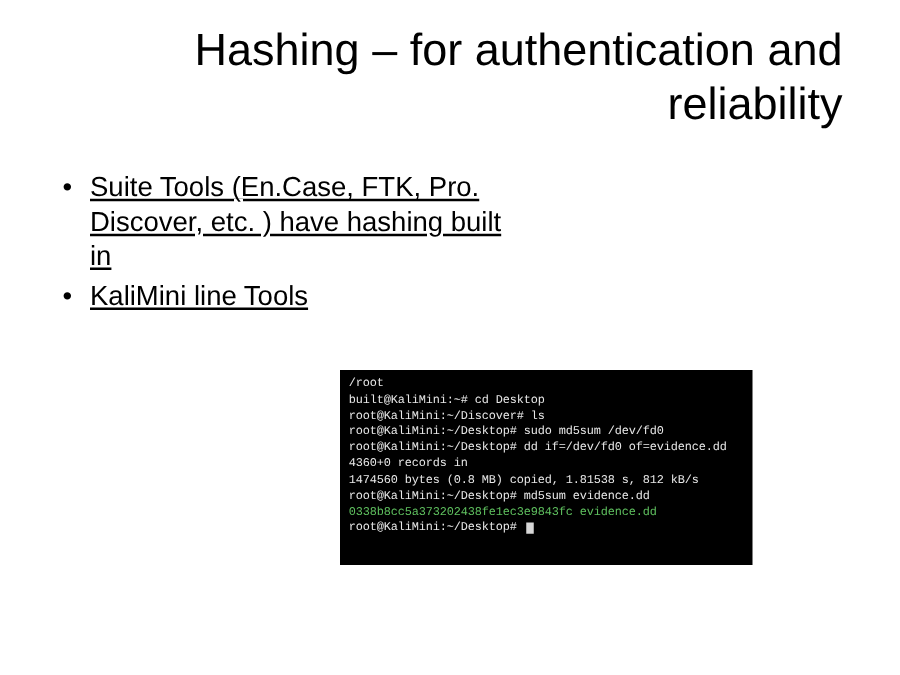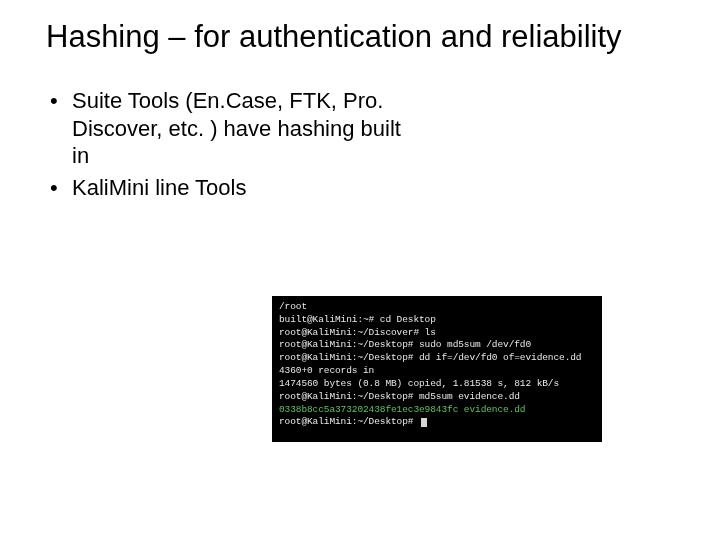--- a/index.html
+++ b/index.html
@@ -9,51 +9,52 @@
     background: #ffffff;
     font-family: Arial, Helvetica, sans-serif;
     color: #000;
     position: relative;
     overflow: hidden;
   }
   .slide {
     padding: 18px 46px 0 46px;
   }
   .title {
-    font-size: 31px;
+    font-size: 36px;
     font-weight: 400;
-    text-align: left;
+    text-align: right;
     line-height: 1.2;
     margin-bottom: 32px;
   }
   .bullets {
     list-style: none;
     font-size: 22px;
     line-height: 1.25;
     max-width: 360px;
   }
   .bullets > li {
     position: relative;
     padding-left: 26px;
     margin-bottom: 4px;
+    text-decoration: underline;
   }
   .bullets > li::before {
     content: "•";
     position: absolute;
     left: 4px;
     top: 0;
     font-size: 22px;
   }
   .terminal {
     position: absolute;
     left: 272px;
     top: 296px;
     width: 330px;
     background: #000;
-    padding: 5px 7px 13px 7px;
+    padding: 5px 7px 23px 7px;
     font-family: "Courier New", monospace;
     font-size: 9.5px;
     line-height: 1.35;
     color: #d6d6d6;
     letter-spacing: -0.1px;
   }
   .term-line { white-space: nowrap; }
   .term-white { color: #e8e8e8; }
   .term-green { color: #5fc05f; }
   .cursor {

